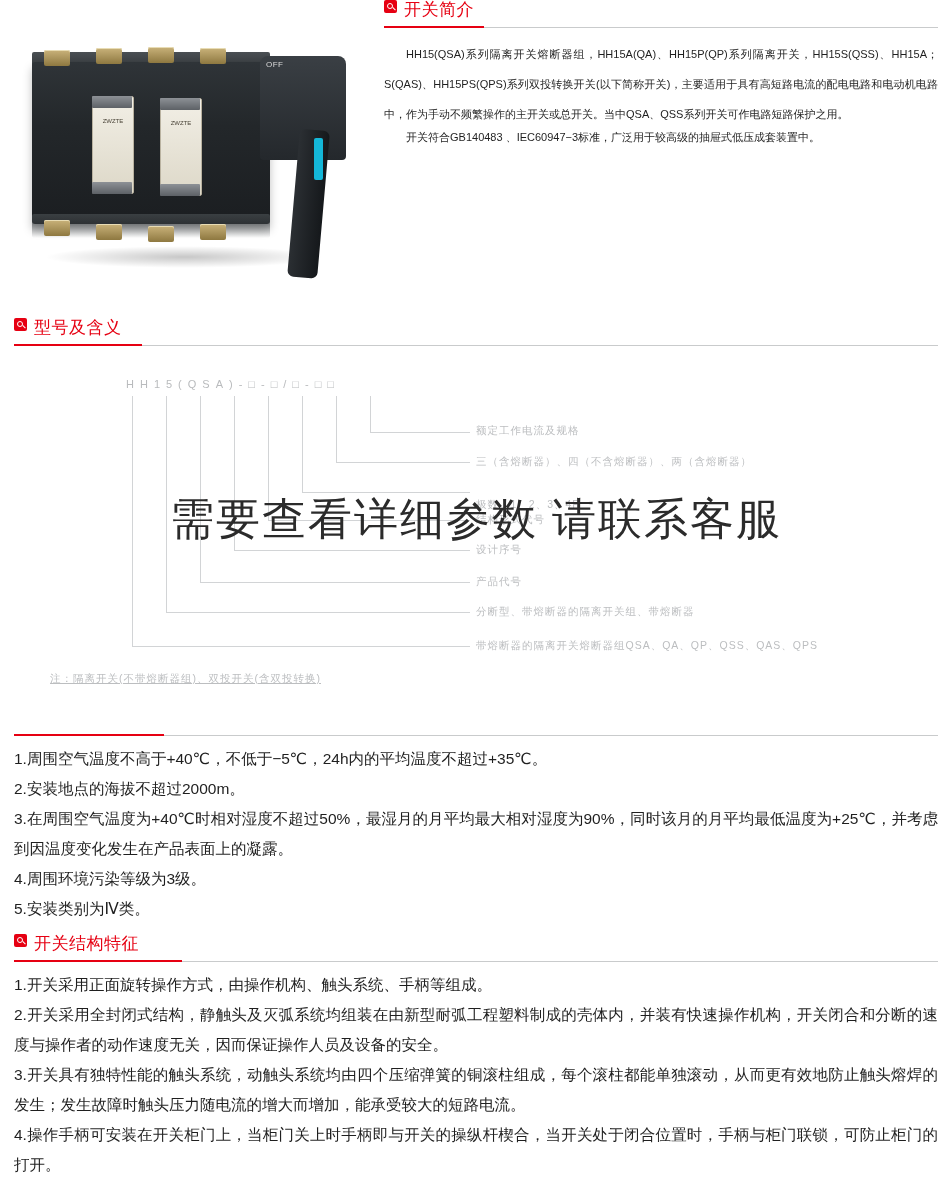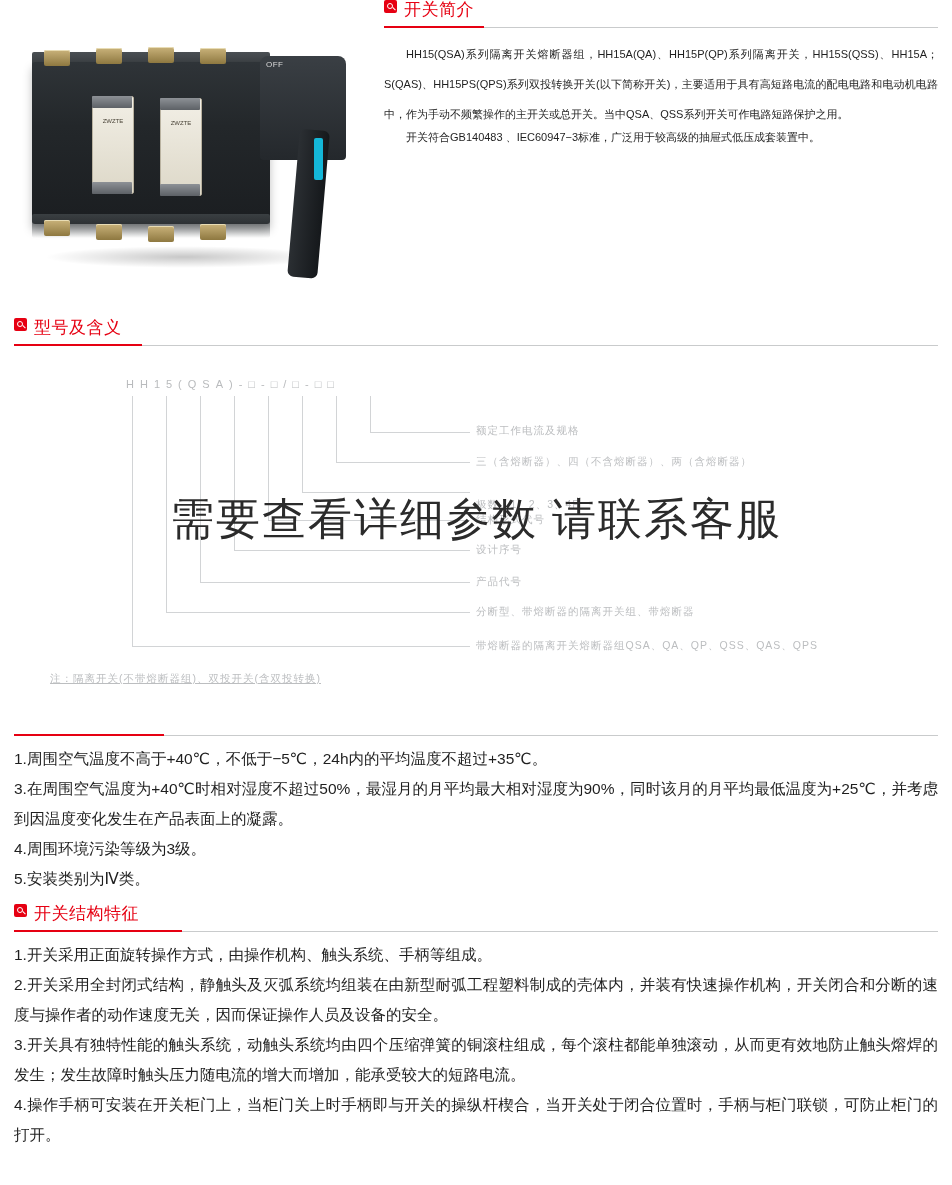--- a/index.html
+++ b/index.html
@@ -381,20 +381,21 @@
       <div class="overlay-text">需要查看详细参数 请联系客服</div>
     </div>
   </div>
 
   <div class="section">
     <div class="rule"></div>
     <div class="rule-accent" style="width:150px"></div>
 
     <div class="list">
       <div class="list-item">1.周围空气温度不高于+40℃，不低于−5℃，24h内的平均温度不超过+35℃。</div>
+      <div class="list-item">2.安装地点的海拔不超过2000m。</div>
       <div class="list-item">3.在周围空气温度为+40℃时相对湿度不超过50%，最湿月的月平均最大相对湿度为90%，同时该月的月平均最低温度为+25℃，并考虑到因温度变化发生在产品表面上的凝露。</div>
       <div class="list-item">4.周围环境污染等级为3级。</div>
       <div class="list-item">5.安装类别为Ⅳ类。</div>
     </div>
   </div>
 
   <div class="section">
     <div class="section-head">
       <span class="sq"></span>
       <span class="title">开关结构特征</span>

